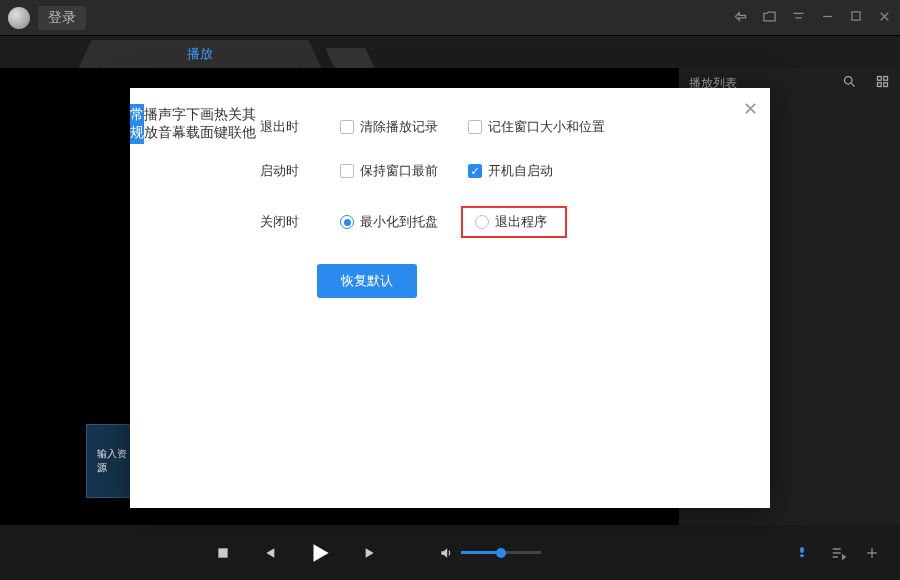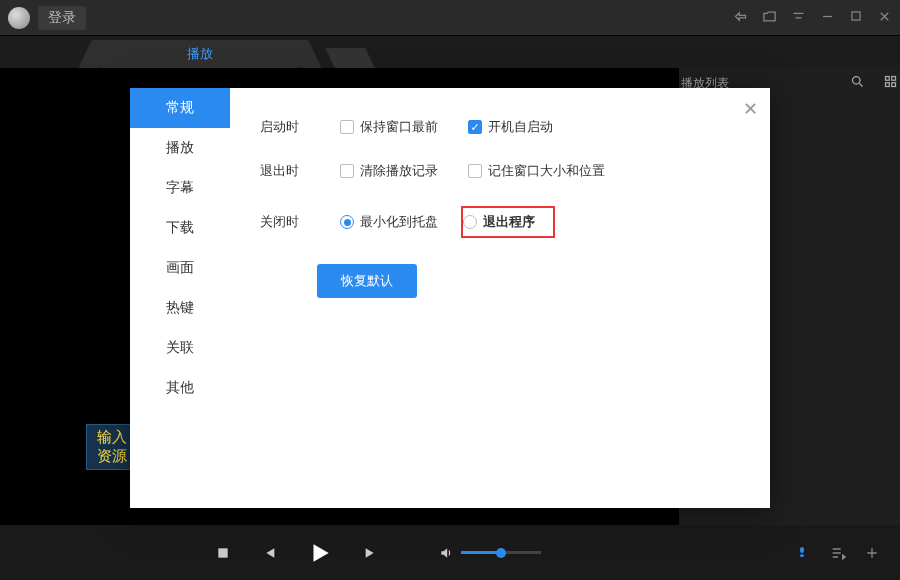--- a/index.html
+++ b/index.html
@@ -88,36 +88,36 @@
 .player-area {
   flex: 1;
   position: relative;
 }
 .input-res {
   position: absolute;
   left: 86px;
   top: 356px;
   background: #16344d;
   border: 1px solid #2a5a80;
-  color: #fde047;
-  padding: 3px 10px;
-  font-size: 15px;
+  color: #e5e5e5;
+  padding: 22px 10px;
+  font-size: 10px;
   width: 52px;
   overflow: hidden;
 }
 .sidebar {
   width: 222px;
   background: #1f1f1f;
   border-left: 1px solid #000;
 }
 .sidebar-head {
   height: 30px;
   display: flex;
   align-items: center;
-  padding: 0 2px;
+  padding: 0 10px;
   color: #aaa;
   font-size: 12px;
   justify-content: space-between;
 }
 .sidebar-head .icons { display: flex; gap: 18px; font-size: 15px; color: #aaa; }
 .bottombar {
   height: 55px;
   background: #1a1a1a;
   display: flex;
   align-items: center;
@@ -175,21 +175,22 @@
 .dlg-close {
   position: absolute;
   right: 12px; top: 10px;
   font-size: 18px;
   color: #999;
   cursor: pointer;
 }
 .dlg-nav {
   width: 100px;
   display: flex;
-  flex-direction: column;
+  flex-direction: row;
+  margin-top: 16px;
 }
 .dlg-nav-item {
   height: 40px;
   display: flex;
   align-items: center;
   justify-content: center;
   color: #333;
   font-size: 14px;
   cursor: pointer;
 }
@@ -241,23 +242,22 @@
 }
 .radio.selected { border-color: #2b8aef; }
 .radio.selected::after {
   content: '';
   width: 7px; height: 7px;
   background: #2b8aef;
   border-radius: 50%;
 }
 .highlight {
   border: 2px solid #e33;
-  padding: 5px 18px 5px 0;
+  padding: 5px 18px 5px 12px;
   margin-left: -7px;
-  font-weight: bold;
 }
 .restore-btn {
   margin-left: 57px;
   background: #2b8aef;
   color: #fff;
   padding: 8px 24px;
   border-radius: 3px;
   cursor: pointer;
   display: inline-block;
   font-size: 13px;
@@ -374,50 +374,51 @@
         <path d="M12 5v14M5 12h14"></path>
       </svg>
   </div>
 </div>
 
 <div class="dialog">
   <span class="dlg-close">✕</span>
   <div class="dlg-nav">
     <div class="dlg-nav-item active">常规</div>
     <div class="dlg-nav-item">播放</div>
+    <div class="dlg-nav-item">声音</div>
     <div class="dlg-nav-item">字幕</div>
     <div class="dlg-nav-item">下载</div>
     <div class="dlg-nav-item">画面</div>
     <div class="dlg-nav-item">热键</div>
     <div class="dlg-nav-item">关联</div>
     <div class="dlg-nav-item">其他</div>
   </div>
   <div class="dlg-content">
 
     <div class="setting-row">
+      <div class="setting-label">退出时</div>
+      <div class="opt">
+        <span class="cb"></span>
+        <span>清除播放记录</span>
+      </div>
+      <div class="opt">
+        <span class="cb"></span>
+        <span>记住窗口大小和位置</span>
+      </div>
+    </div>
+
+    <div class="setting-row">
       <div class="setting-label">启动时</div>
       <div class="opt">
         <span class="cb"></span>
         <span>保持窗口最前</span>
       </div>
       <div class="opt">
         <span class="cb checked">✓</span>
         <span>开机自启动</span>
-      </div>
-    </div>
-
-    <div class="setting-row">
-      <div class="setting-label">退出时</div>
-      <div class="opt">
-        <span class="cb"></span>
-        <span>清除播放记录</span>
-      </div>
-      <div class="opt">
-        <span class="cb"></span>
-        <span>记住窗口大小和位置</span>
       </div>
     </div>
 
     <div class="setting-row">
       <div class="setting-label">关闭时</div>
       <div class="opt">
         <span class="radio selected"></span>
         <span>最小化到托盘</span>
       </div>
       <div class="opt highlight">

